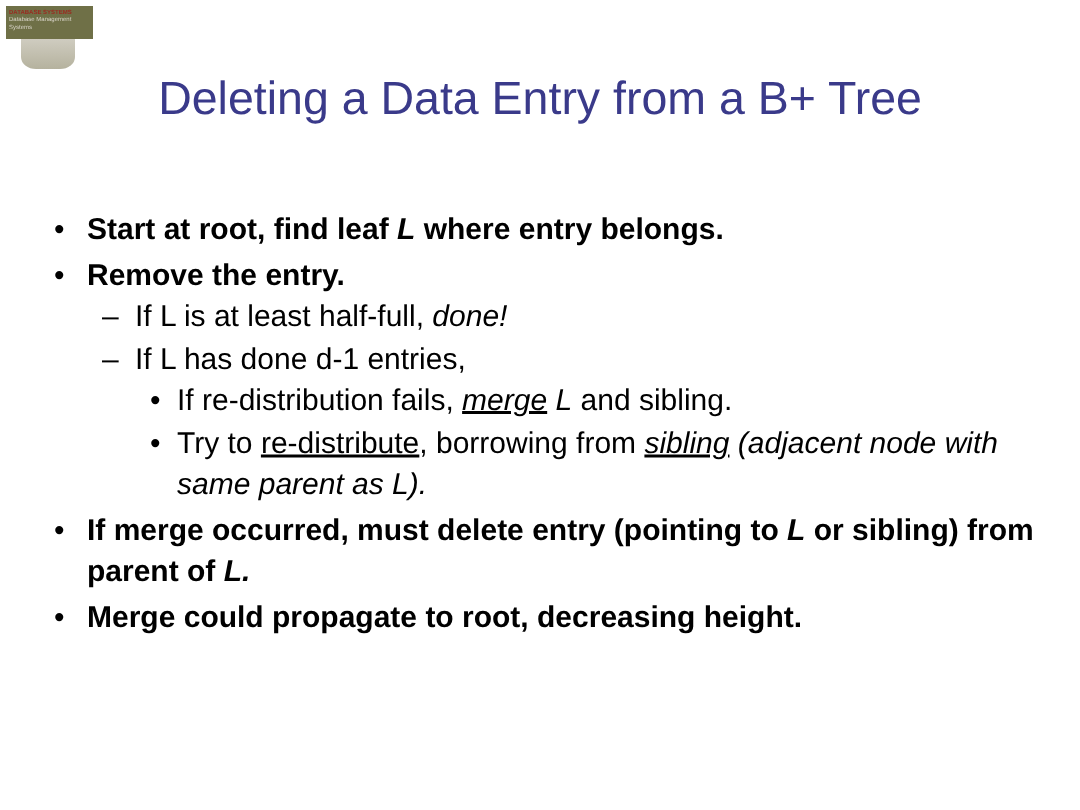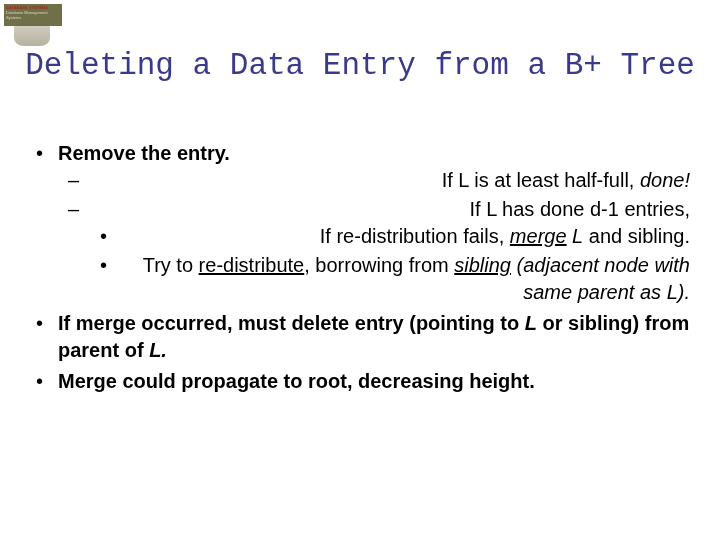--- a/index.html
+++ b/index.html
@@ -44,21 +44,21 @@
     background: linear-gradient(#cfccc0, #b5b29e);
     border-bottom-left-radius: 10px 8px;
     border-bottom-right-radius: 10px 8px;
   }
   .title {
     position: absolute;
     top: 48px;
     left: 0;
     right: 0;
     text-align: center;
-    font-family: Liberation Mono, monospace;
+    font-family: Liberation Sans, sans-serif;
     font-size: 31px;
     font-weight: 400;
     color: #3a3a8a;
   }
   .content {
     position: absolute;
     top: 140px;
     left: 34px;
     right: 30px;
     font-size: 20px;
@@ -83,21 +83,20 @@
   }
 
   .lvl2 {
     margin-top: 2px;
   }
   .lvl2 > li {
     position: relative;
     padding-left: 32px;
     font-weight: normal;
     margin-bottom: 2px;
-    text-align: right;
   }
   .lvl2 > li::before {
     content: "–";
     position: absolute;
     left: 10px;
     top: 0;
   }
 
   .lvl3 {
     margin-top: 2px;
@@ -130,20 +129,23 @@
       <span>Systems</span>
     </div>
     <div class="logo-bot"></div>
   </div>
 
   <div class="title">Deleting a Data Entry from a B+ Tree</div>
 
   <div class="content">
     <ul class="lvl1">
       <li>
+        <span>Start at root, find leaf </span><span class="italic">L</span><span> where entry belongs.</span>
+      </li>
+      <li>
         <span>Remove the entry.</span>
         <ul class="lvl2">
           <li>
             <span>If L is at least half-full, </span><span class="italic">done!</span>
           </li>
           <li>
             <span>If L has done </span><span class="bold">d-1</span><span> entries,</span>
             <ul class="lvl3">
               <li>
                 <span>If re-distribution fails, </span><span class="italic uline">merge</span><span class="italic"> L</span><span> and sibling.</span>

